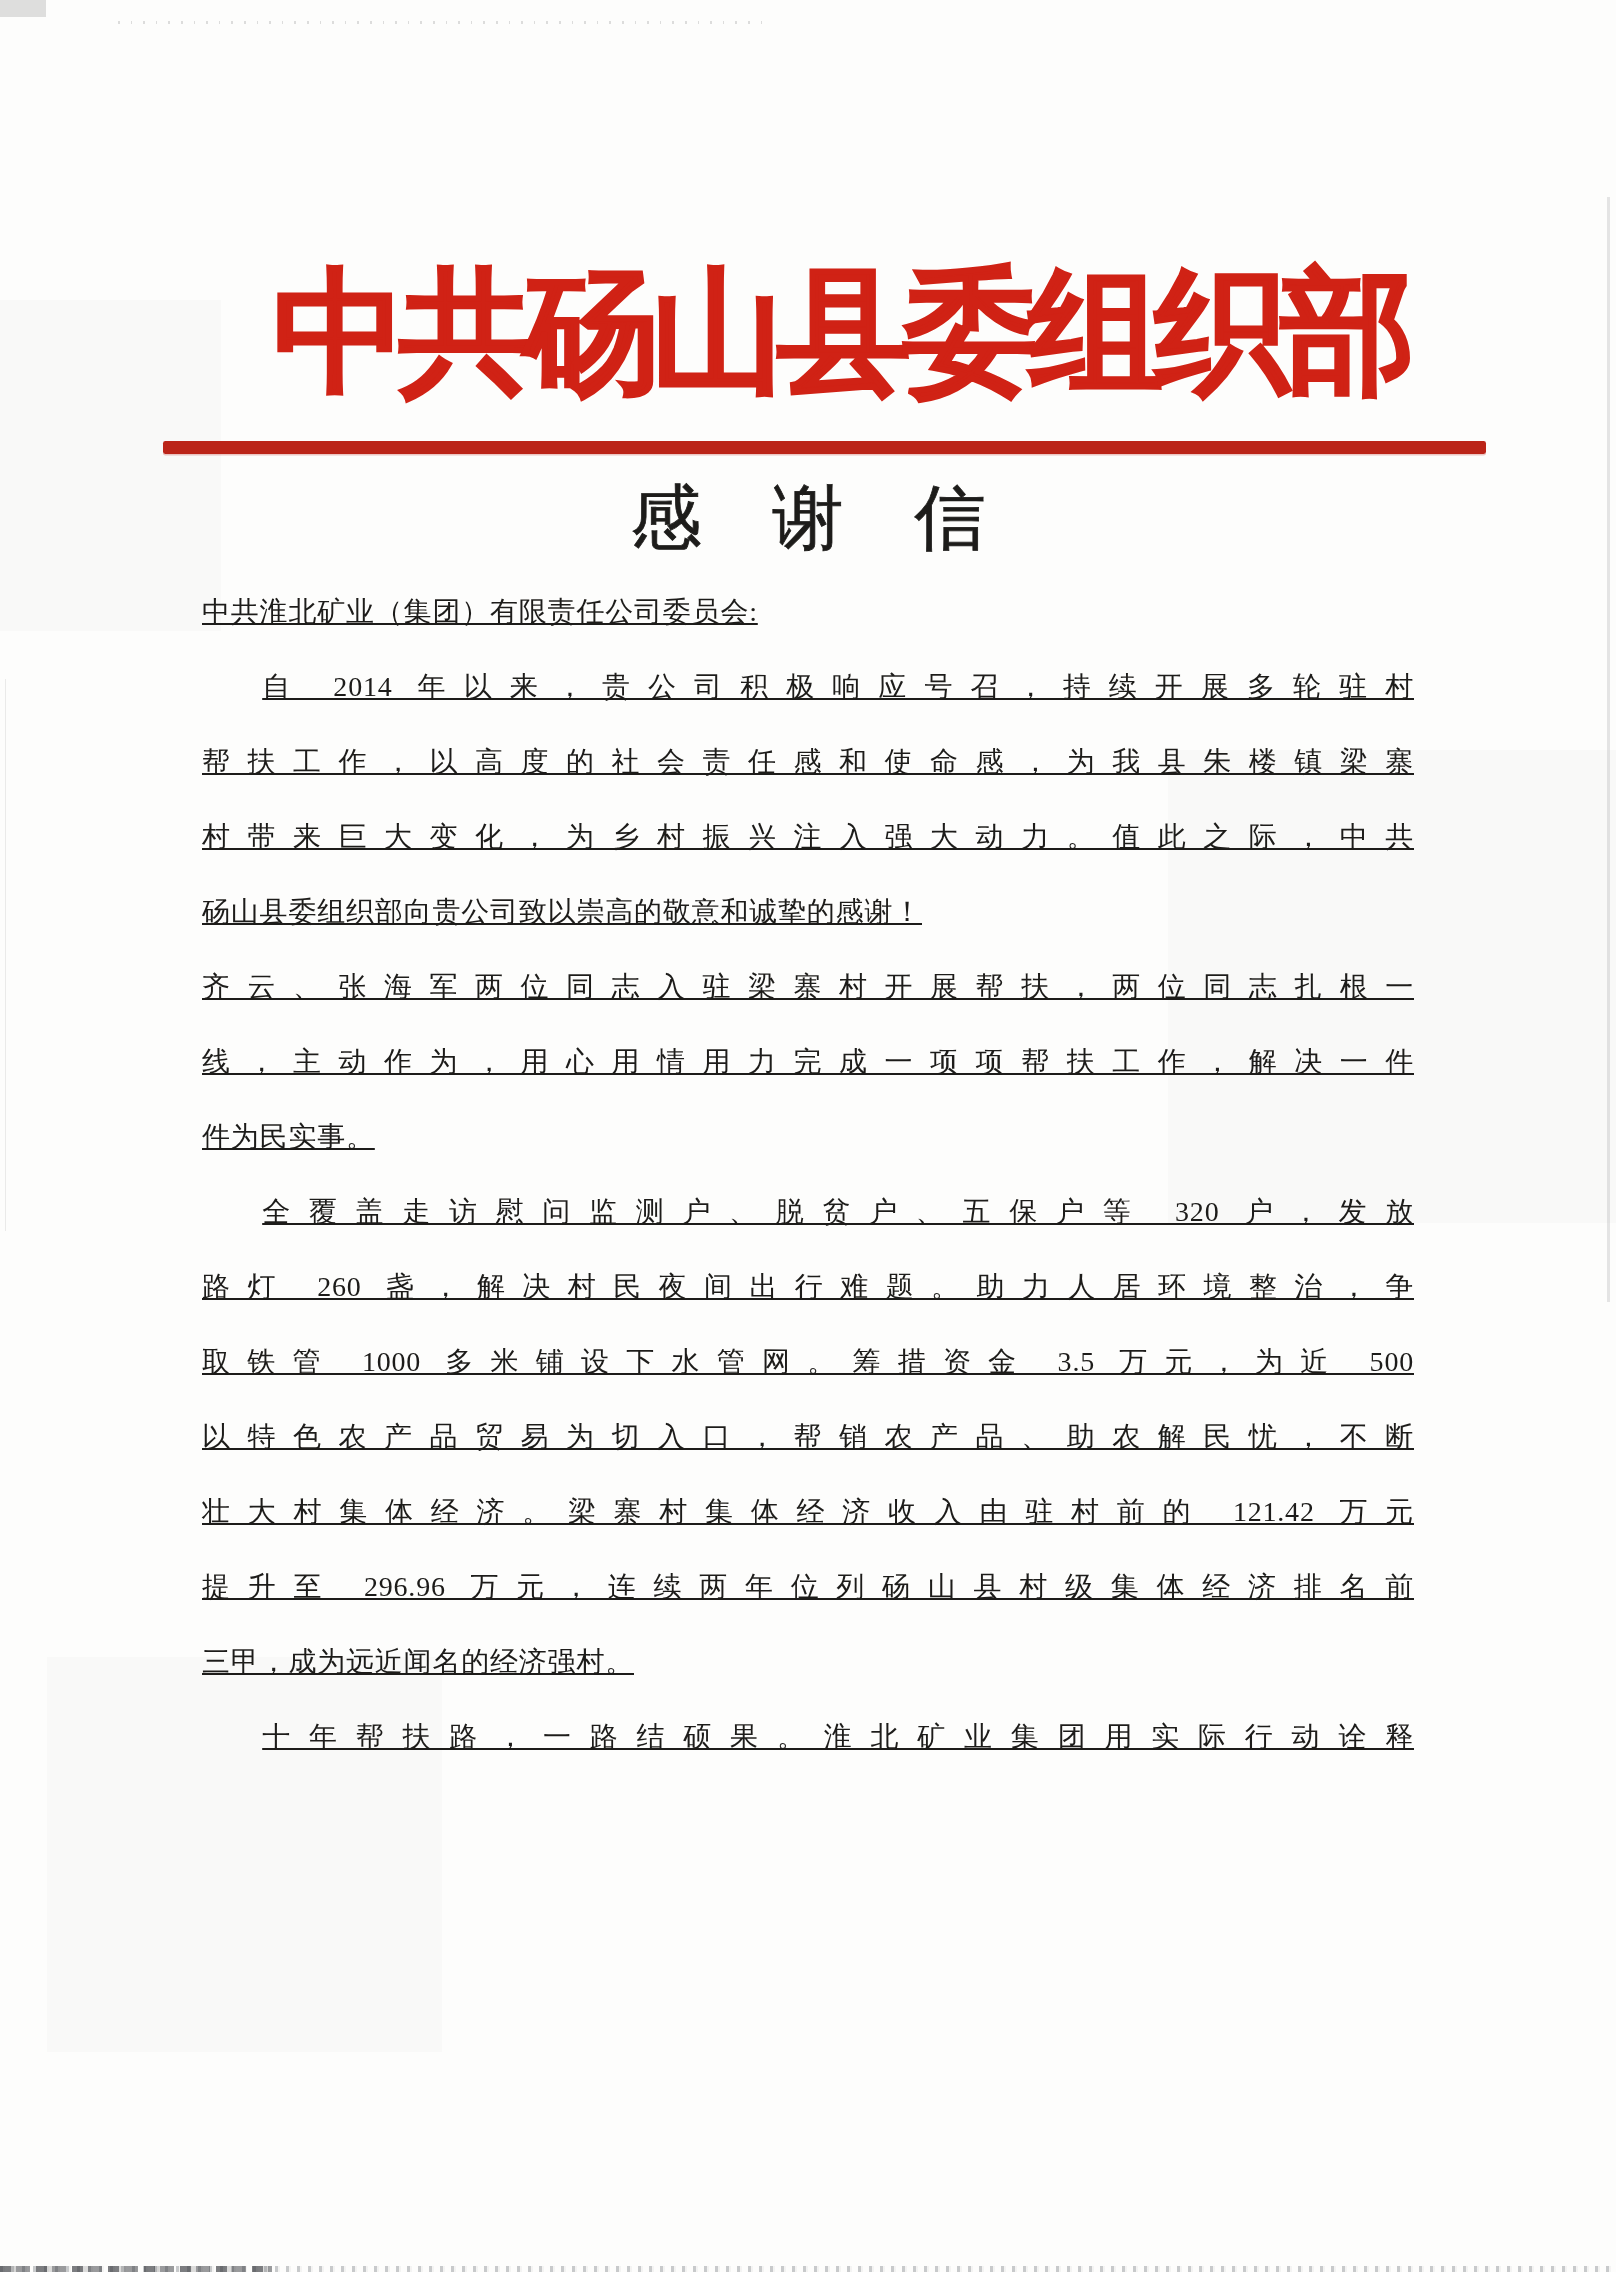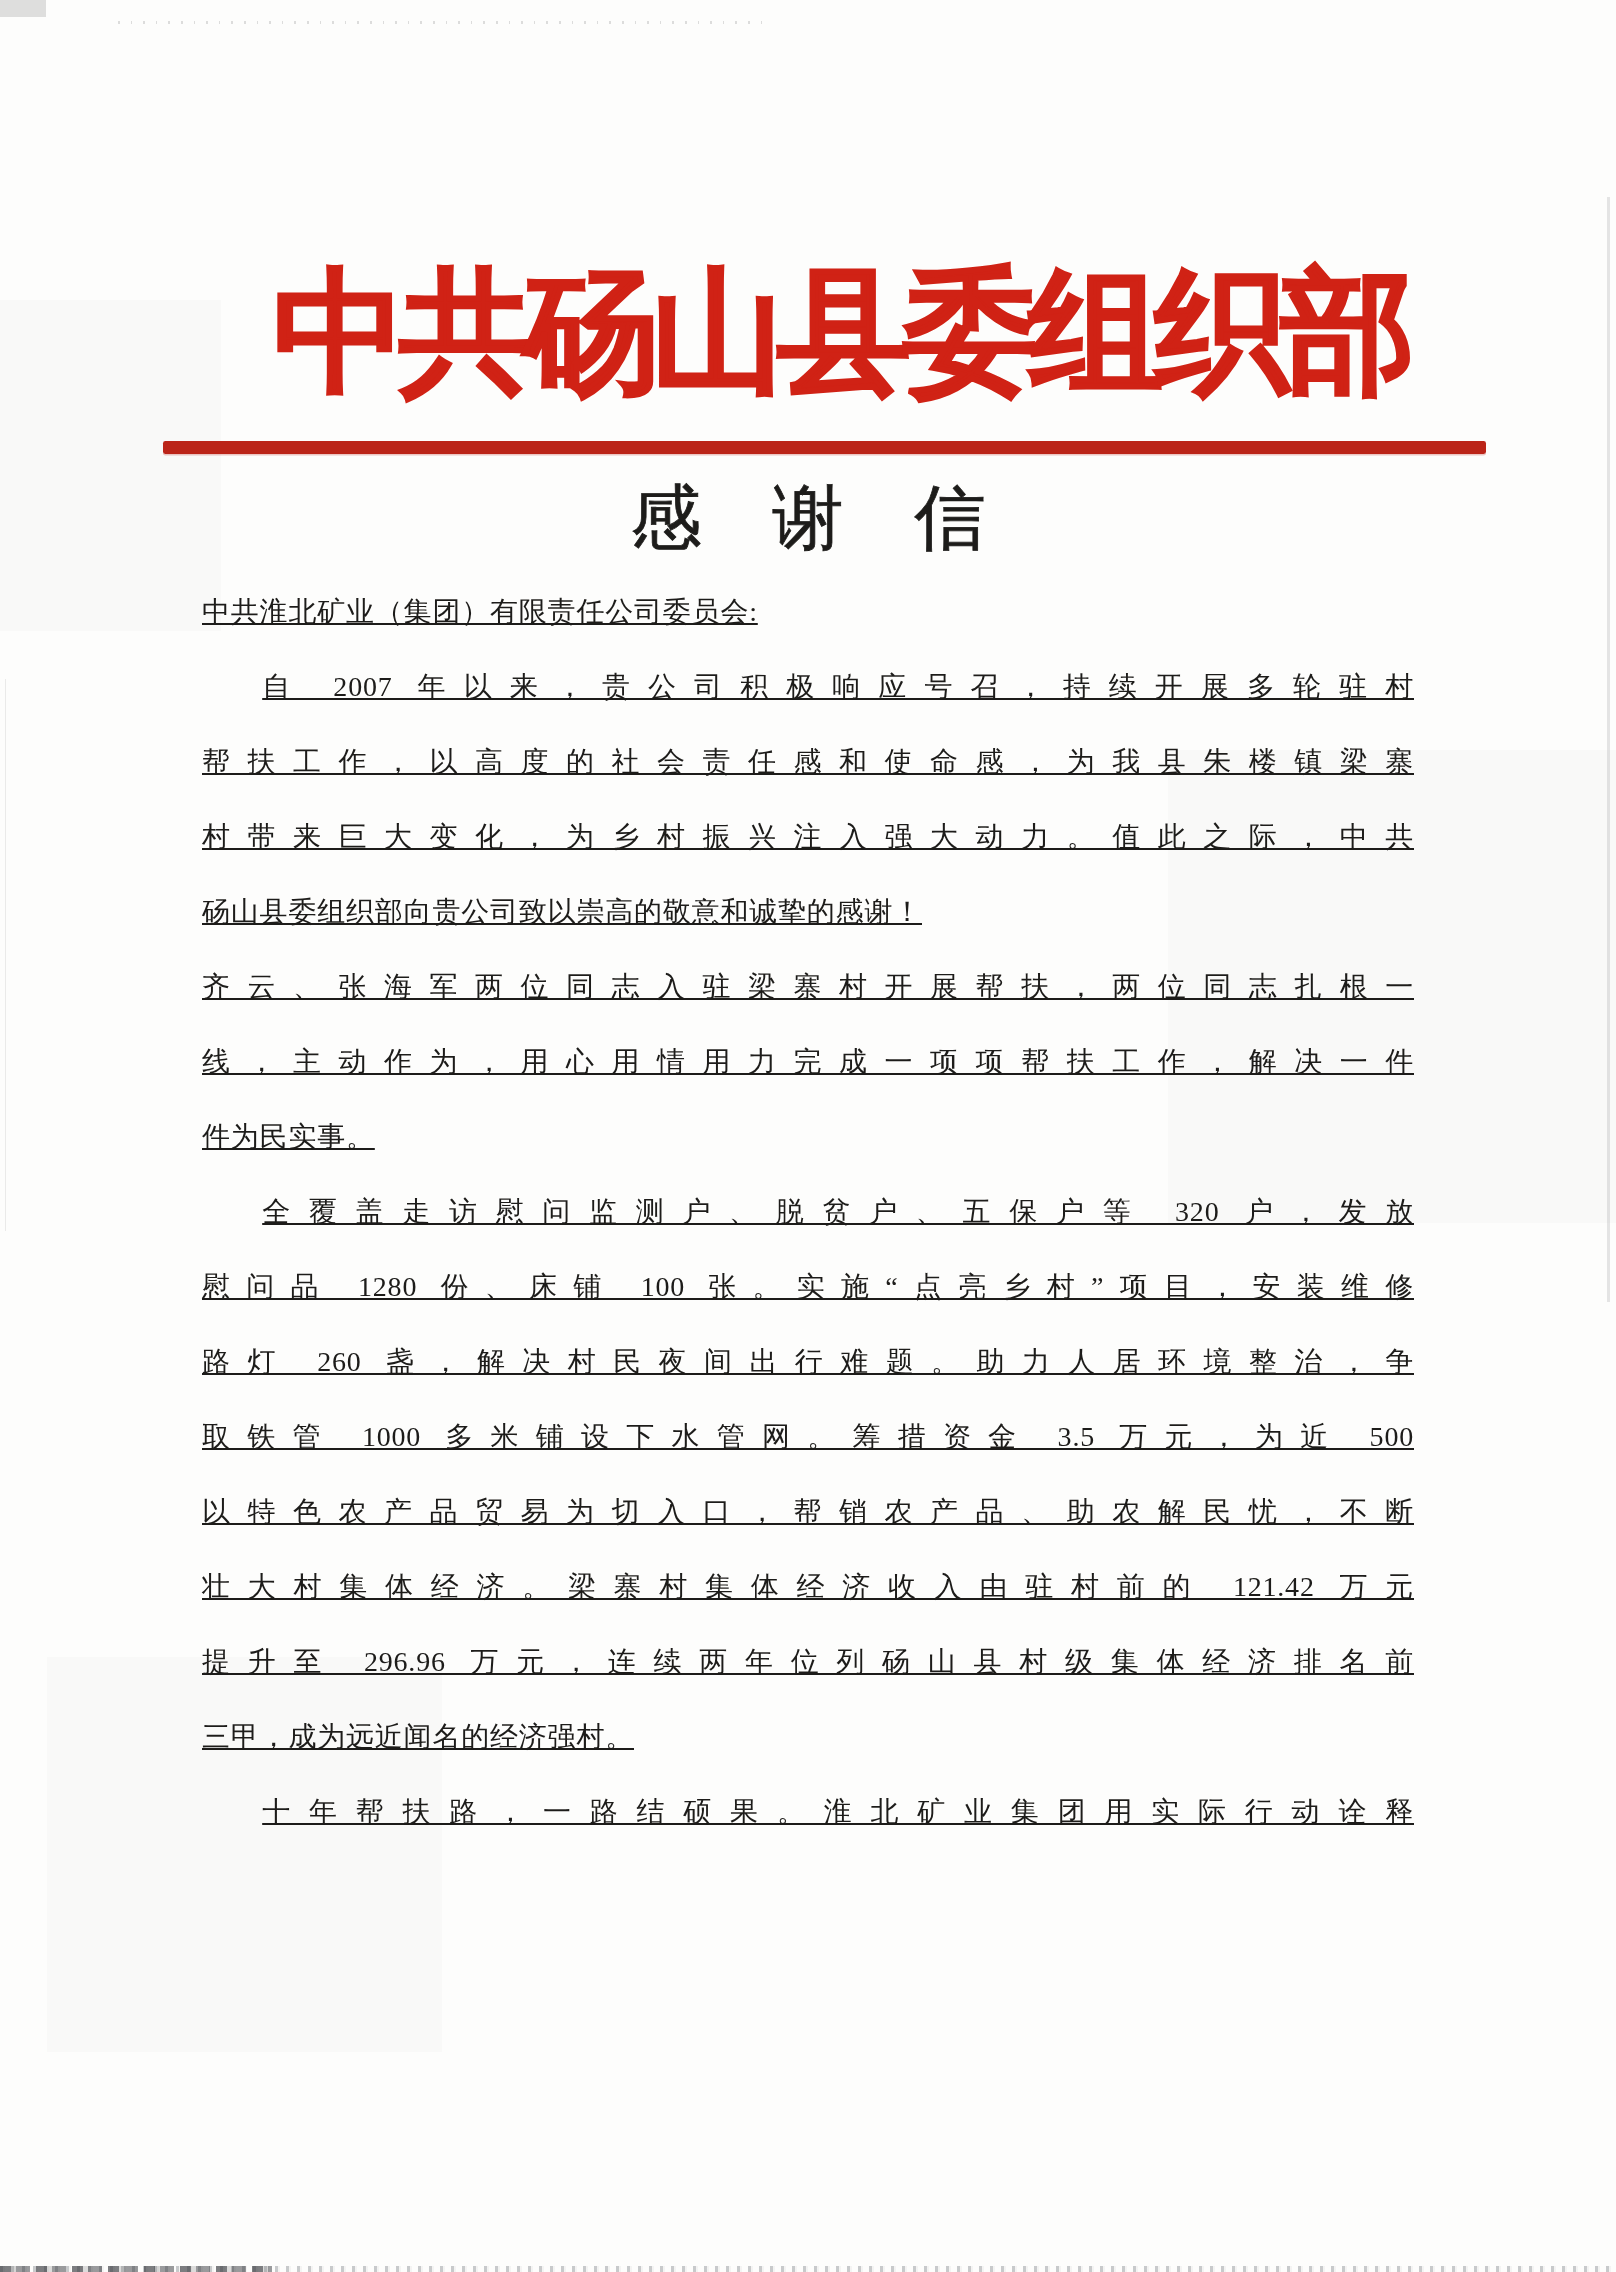--- a/index.html
+++ b/index.html
@@ -89,29 +89,28 @@
 
   <header>
     <h1 class="letterhead-title">中共砀山县委组织部</h1>
     <div class="letterhead-rule"></div>
   </header>
 
   <h2 class="letter-title">感　谢　信</h2>
 
   <main class="body">
     <p class="line l">中共淮北矿业（集团）有限责任公司委员会:</p>
-    <p class="line j indent">自 2007 年以来，贵公司积极响应号召，持续开展多轮驻村</p>
+    <p class="line j indent">自 2014 年以来，贵公司积极响应号召，持续开展多轮驻村</p>
     <p class="line j">帮扶工作，以高度的社会责任感和使命感，为我县朱楼镇梁寨</p>
     <p class="line j">村带来巨大变化，为乡村振兴注入强大动力。值此之际，中共</p>
     <p class="line l">砀山县委组织部向贵公司致以崇高的敬意和诚挚的感谢！</p>
     <p class="line j">齐云、张海军两位同志入驻梁寨村开展帮扶，两位同志扎根一</p>
     <p class="line j">线，主动作为，用心用情用力完成一项项帮扶工作，解决一件</p>
     <p class="line l">件为民实事。</p>
     <p class="line j indent">全覆盖走访慰问监测户、脱贫户、五保户等 320 户，发放</p>
-    <p class="line j">慰问品 1280 份、床铺 100 张。实施“点亮乡村”项目，安装维修</p>
     <p class="line j">路灯 260 盏，解决村民夜间出行难题。助力人居环境整治，争</p>
     <p class="line j">取铁管 1000 多米铺设下水管网。筹措资金 3.5 万元，为近 500</p>
     <p class="line j">以特色农产品贸易为切入口，帮销农产品、助农解民忧，不断</p>
     <p class="line j">壮大村集体经济。梁寨村集体经济收入由驻村前的 121.42 万元</p>
     <p class="line j">提升至 296.96 万元，连续两年位列砀山县村级集体经济排名前</p>
     <p class="line l">三甲，成为远近闻名的经济强村。</p>
     <p class="line j indent">十年帮扶路，一路结硕果。淮北矿业集团用实际行动诠释</p>
   </main>
 
   <div class="artifact bottom-strip"></div>

